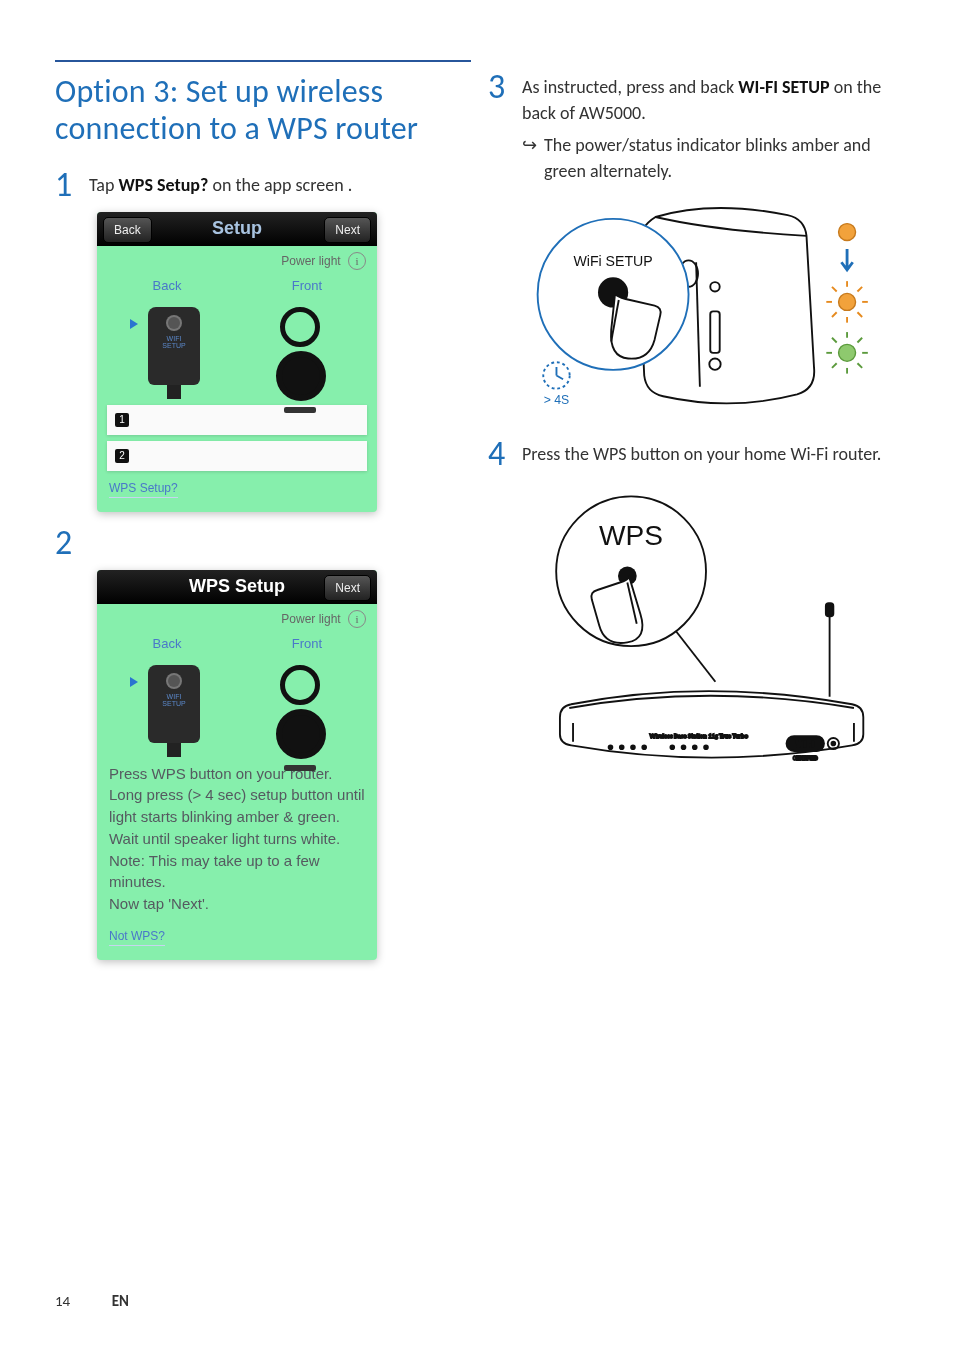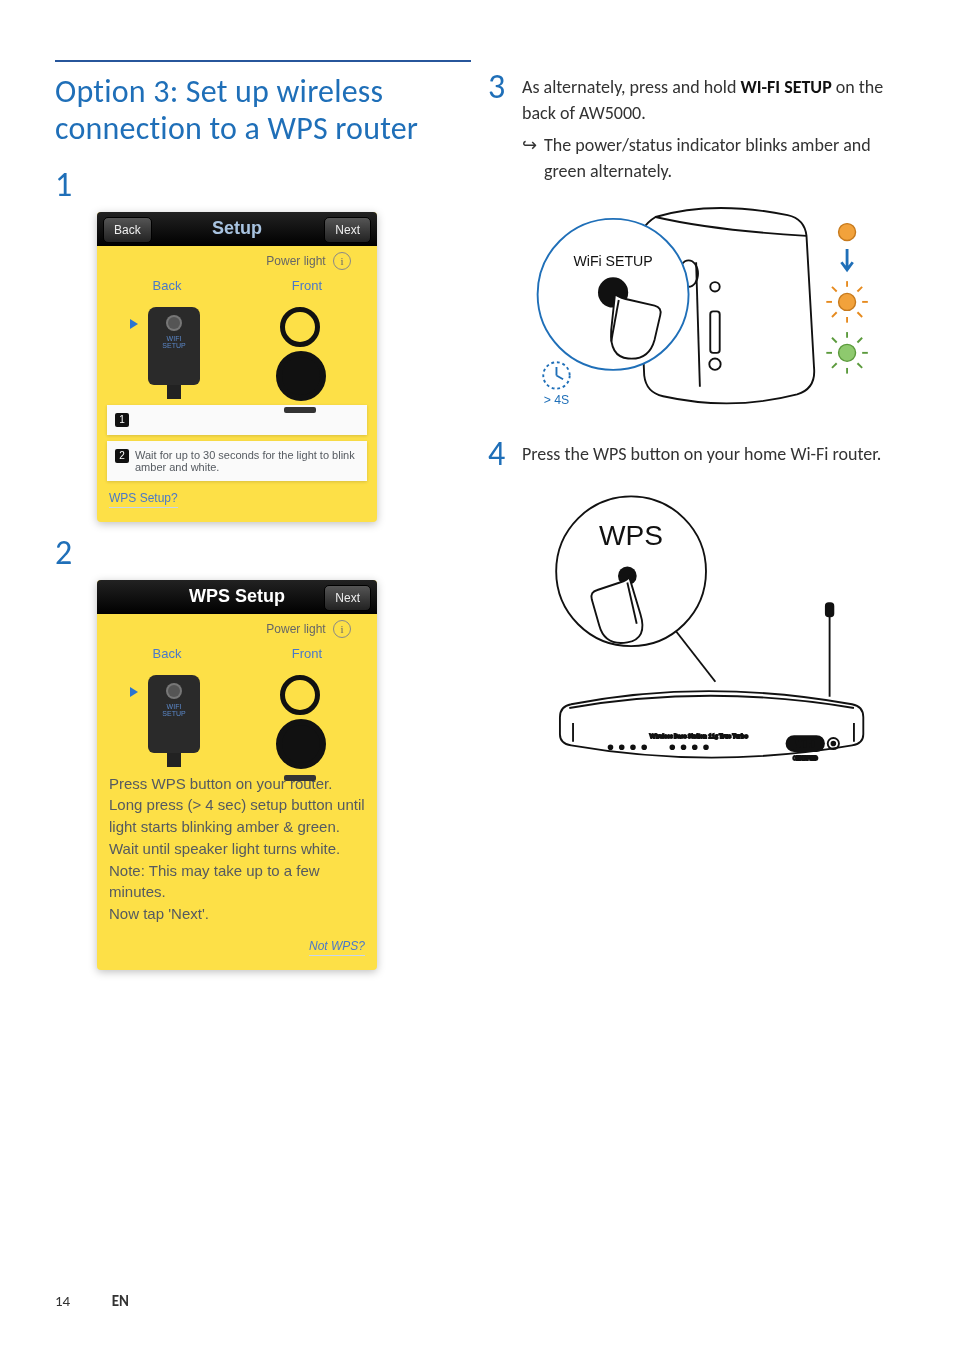--- a/index.html
+++ b/index.html
@@ -69,21 +69,21 @@
   .sub-bullet .arrow {
     flex:0 0 22px;
     font-size:18px;
     color:#333;
   }
 
   
   .app {
     width: 280px;
     margin: 8px 0 18px 42px;
-    background: #fde047;
+    background: #86efac;
     box-shadow: 0 2px 8px rgba(0,0,0,0.25);
     border-radius: 4px;
     overflow: hidden;
     font-family: Arial, sans-serif;
     color: #555;
   }
   .app-header {
     height: 34px;
     background: linear-gradient(to bottom,#222,#000);
     display:flex;
@@ -108,21 +108,21 @@
     border-radius:5px;
     color:#eee;
     font-size:12px;
     display:flex;
     align-items:center;
   }
   .app-header .btn.left  { left:6px; }
   .app-header .btn.right { right:6px; }
 
   .app-sub {
-    padding:6px 26px 4px 10px;
+    padding:6px 11px 4px 10px;
     text-align:right;
     font-size:12px;
     color:#666;
   }
   .info-i {
     display:inline-block;
     width:16px;height:16px;
     border:1px solid #888;
     border-radius:50%;
     text-align:center;
@@ -264,20 +264,23 @@
 <div class="page">
   <div class="columns">
 
     <div class="col">
 
       <div class="rule"></div>
       <h1 class="section-title">Option 3: Set up wireless connection to a WPS router</h1>
 
       <div class="step">
         <div class="step-num">1</div>
+        <div class="step-text">
+          <span>Tap </span><span class="bold">WPS Setup?</span><span> on the app screen .</span>
+        </div>
       </div>
 
       <div class="app">
         <div class="app-header">
           <div class="btn left">Back</div>
           <div class="title">Setup</div>
           <div class="btn right">Next</div>
         </div>
         <div class="app-sub">
           <span>Power light</span>
@@ -302,21 +305,20 @@
               <div class="ring2"></div>
               <div class="stand"></div>
             </div>
           </div>
         </div>
         <div class="instr">
           <span class="n">1</span>
         </div>
         <div class="instr">
           <span class="n">2</span>
-          <span>Wait for up to 30 seconds for the light to blink amber and white.</span>
         </div>
         <span class="link">WPS Setup?</span>
       </div>
 
       <div class="step">
         <div class="step-num">2</div>
       </div>
 
       <div class="app">
         <div class="app-header">
@@ -346,33 +348,33 @@
               <div class="ring2"></div>
               <div class="stand"></div>
             </div>
           </div>
         </div>
         <div class="para" style="white-space:pre-line;">Press WPS button on your router.
 Long press (&gt; 4 sec) setup button until light starts blinking amber &amp; green.
 Wait until speaker light turns white.
 Note: This may take up to a few minutes.
 Now tap 'Next'.</div>
-        <div style="text-align:right;font-style:italic;">
+        <div style="text-align:left;">
           <span class="link">Not WPS?</span>
         </div>
       </div>
 
     </div>
 
     <div class="col">
 
       <div class="step">
         <div class="step-num">3</div>
         <div class="step-text">
-          <span>As alternately, press and hold </span><span class="bold">WI-FI SETUP</span><span> on the back of AW5000.</span>
+          <span>As instructed, press and back </span><span class="bold">WI-FI SETUP</span><span> on the back of AW5000.</span>
           <div class="sub-bullet">
             <div class="arrow">↪</div>
             <div>The power/status indicator blinks amber and green alternately.</div>
           </div>
         </div>
       </div>
 
       <div class="right-fig">
         <svg class="svgbox" viewBox="0 0 360 230" width="340" height="217">
 

